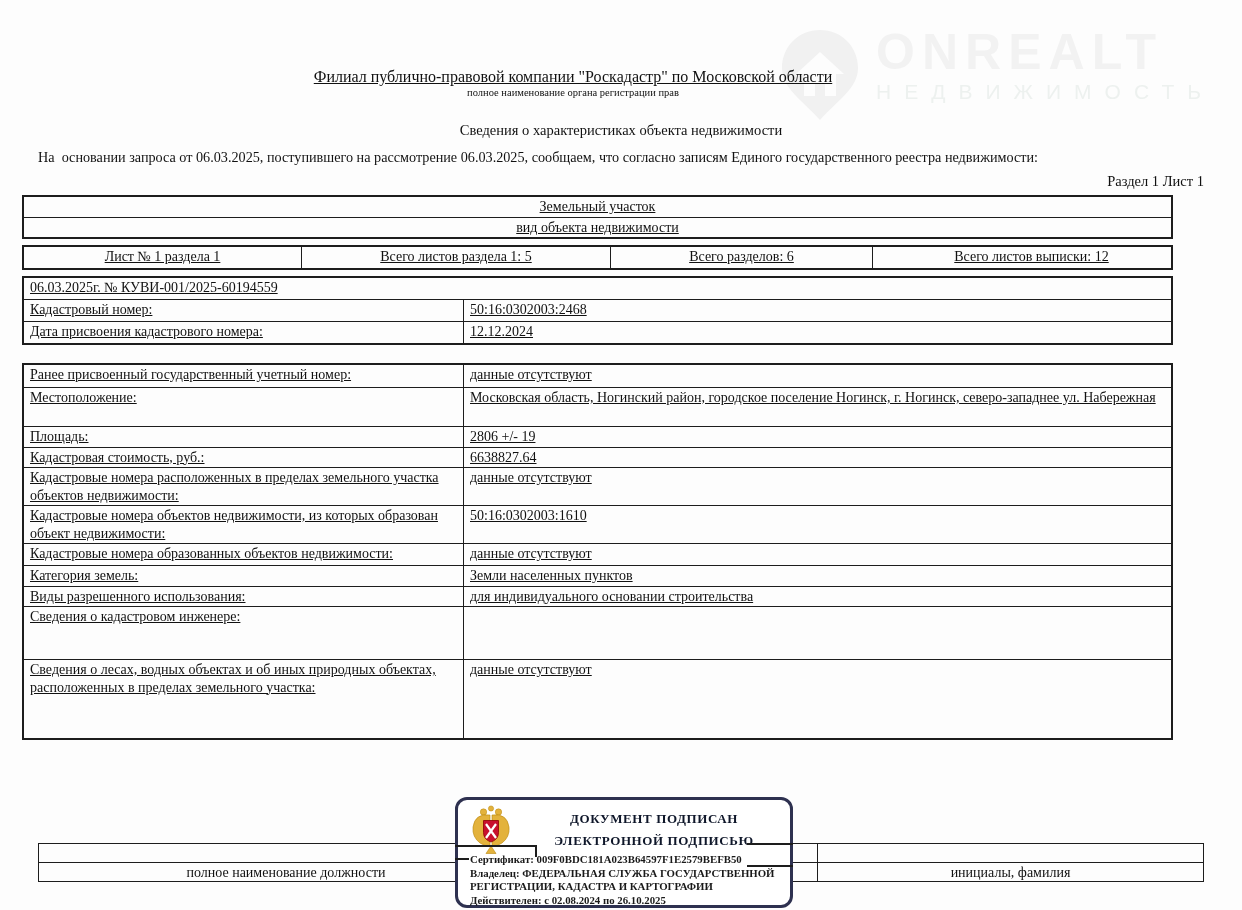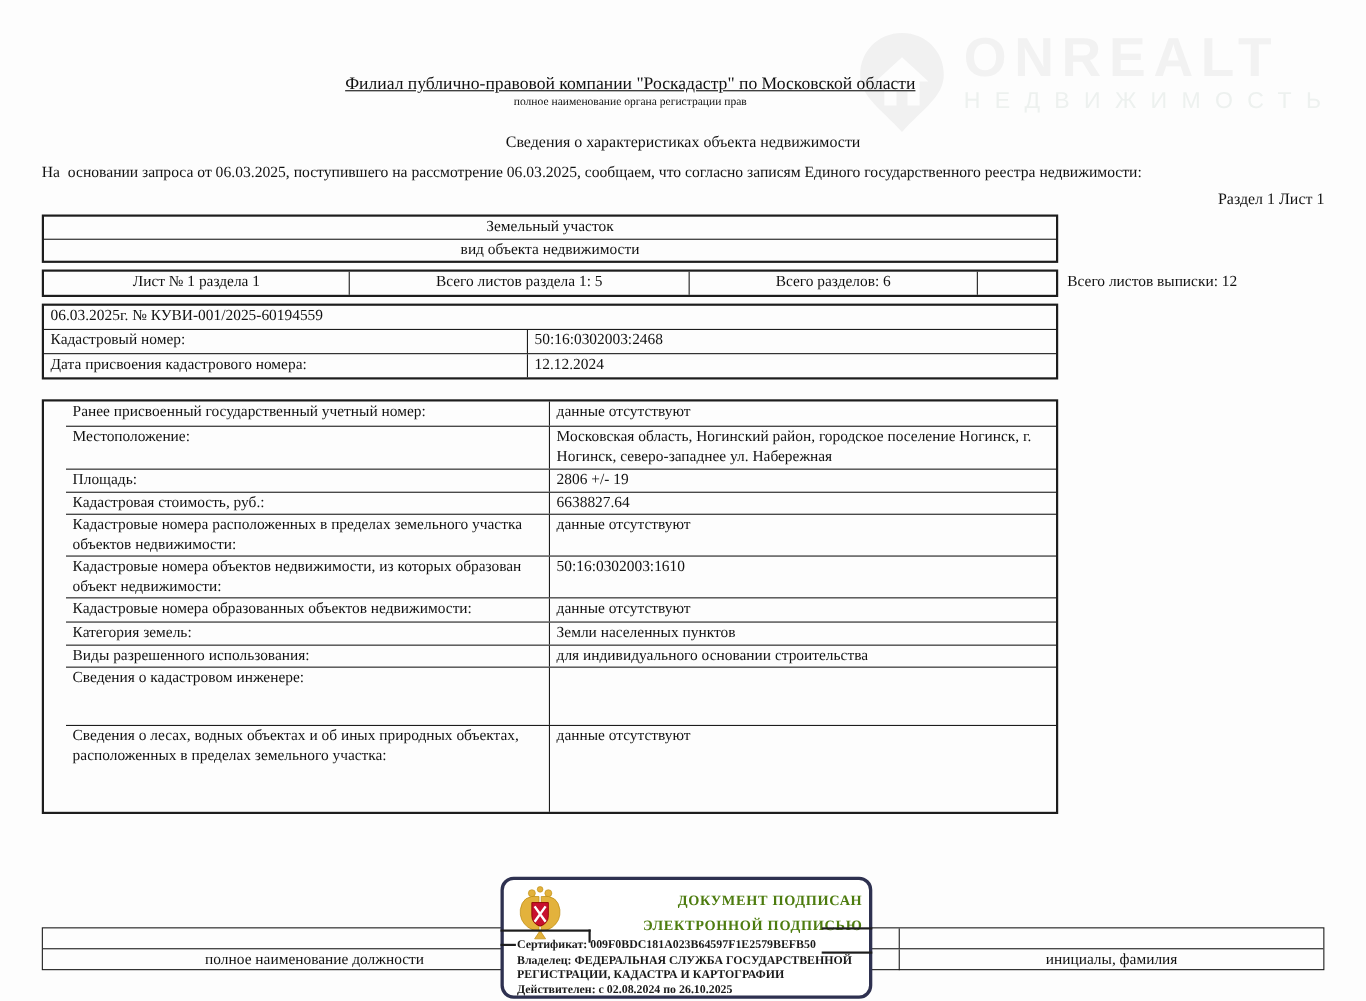--- a/index.html
+++ b/index.html
@@ -17,23 +17,23 @@
   
   .hdr-block{width:1070px;margin-left:38px;text-align:center;position:relative;z-index:1;}
   .org-name{margin-top:68px;font-size:16px;text-decoration:underline;}
   .org-caption{font-size:10.5px;margin-top:1px;}
   .doc-title{font-size:15.5px;margin-top:2px;}
   .section-title{width:1166px;margin-left:38px;text-align:center;font-size:14.5px;margin-top:24px;}
   .request-line{width:1166px;margin-left:38px;font-size:14.2px;margin-top:10px;white-space:pre-wrap;}
   .page-label{width:1166px;margin-left:38px;text-align:right;font-size:14.5px;margin-top:7px;}
 
   
-  .tbl{border:2px solid #1d1d1d;margin-left:38px;width:924px;box-sizing:border-box;
-       background:transparent;position:relative;z-index:1;}
-  .mt5{margin-top:5px;} .mt6{margin-top:6px;} .mt18{margin-top:18px;padding-left:20px;}
+  .tbl{border:2px solid #1d1d1d;margin-left:22px;width:1151px;box-sizing:border-box;
+       background:transparent;position:relative;z-index:1;text-decoration:underline;}
+  .mt5{margin-top:5px;} .mt6{margin-top:6px;} .mt18{margin-top:18px;}
   .trow{display:grid;grid-template-columns:440px 1fr;border-top:1.5px solid #1d1d1d;}
   .trow:first-child{border-top:none;}
   .trow-full{display:block;border-top:1.5px solid #1d1d1d;}
   .trow-full:first-child{border-top:none;}
   .cell{padding:1px 6px;font-size:14px;line-height:1.25;box-sizing:border-box;}
   .cell.lbl{border-right:1.5px solid #1d1d1d;}
   .ctr{text-align:center;}
   .sheetrow{display:grid;grid-template-columns:278px 309px 262px 317px;}
   .sheetrow .cell{border-right:1.5px solid #1d1d1d;text-align:center;}
   .sheetrow .cell:last-child{border-right:none;}
@@ -45,22 +45,22 @@
              border:1.5px solid #1d1d1d;box-sizing:border-box;z-index:1;}
   .sig-row{display:grid;grid-template-columns:495px 284px 1fr;height:18px;}
   .sig-row.bottom{border-top:1.5px solid #1d1d1d;height:19px;}
   .sig-cell{border-right:1.5px solid #1d1d1d;text-align:center;font-size:14px;line-height:19px;}
   .sig-cell:last-child{border-right:none;}
 
   
   .stamp{position:absolute;left:455px;top:797px;width:338px;height:111px;background:#fff;
          border:3.5px solid #2e3150;border-radius:12px;box-sizing:border-box;z-index:2;}
   .stamp-eagle{position:absolute;left:12px;top:5px;}
-  .stamp-title{position:absolute;left:66px;right:6px;text-align:right;font-size:13px;
-               font-weight:bold;letter-spacing:0.6px;color:#4d7c0f;}
+  .stamp-title{position:absolute;left:66px;right:6px;text-align:center;font-size:13px;
+               font-weight:bold;letter-spacing:0.6px;color:#0f172a;}
   .st1{top:11px;} .st2{top:33px;}
   .stamp-body{position:absolute;left:12px;top:53px;right:6px;font-size:10.8px;font-weight:bold;
               color:#1a1a1a;line-height:13.5px;}
   .stub{position:absolute;background:#1d1d1d;z-index:3;}
 
   [data-name]{}
 </style>
 </head>
 <body>
 

